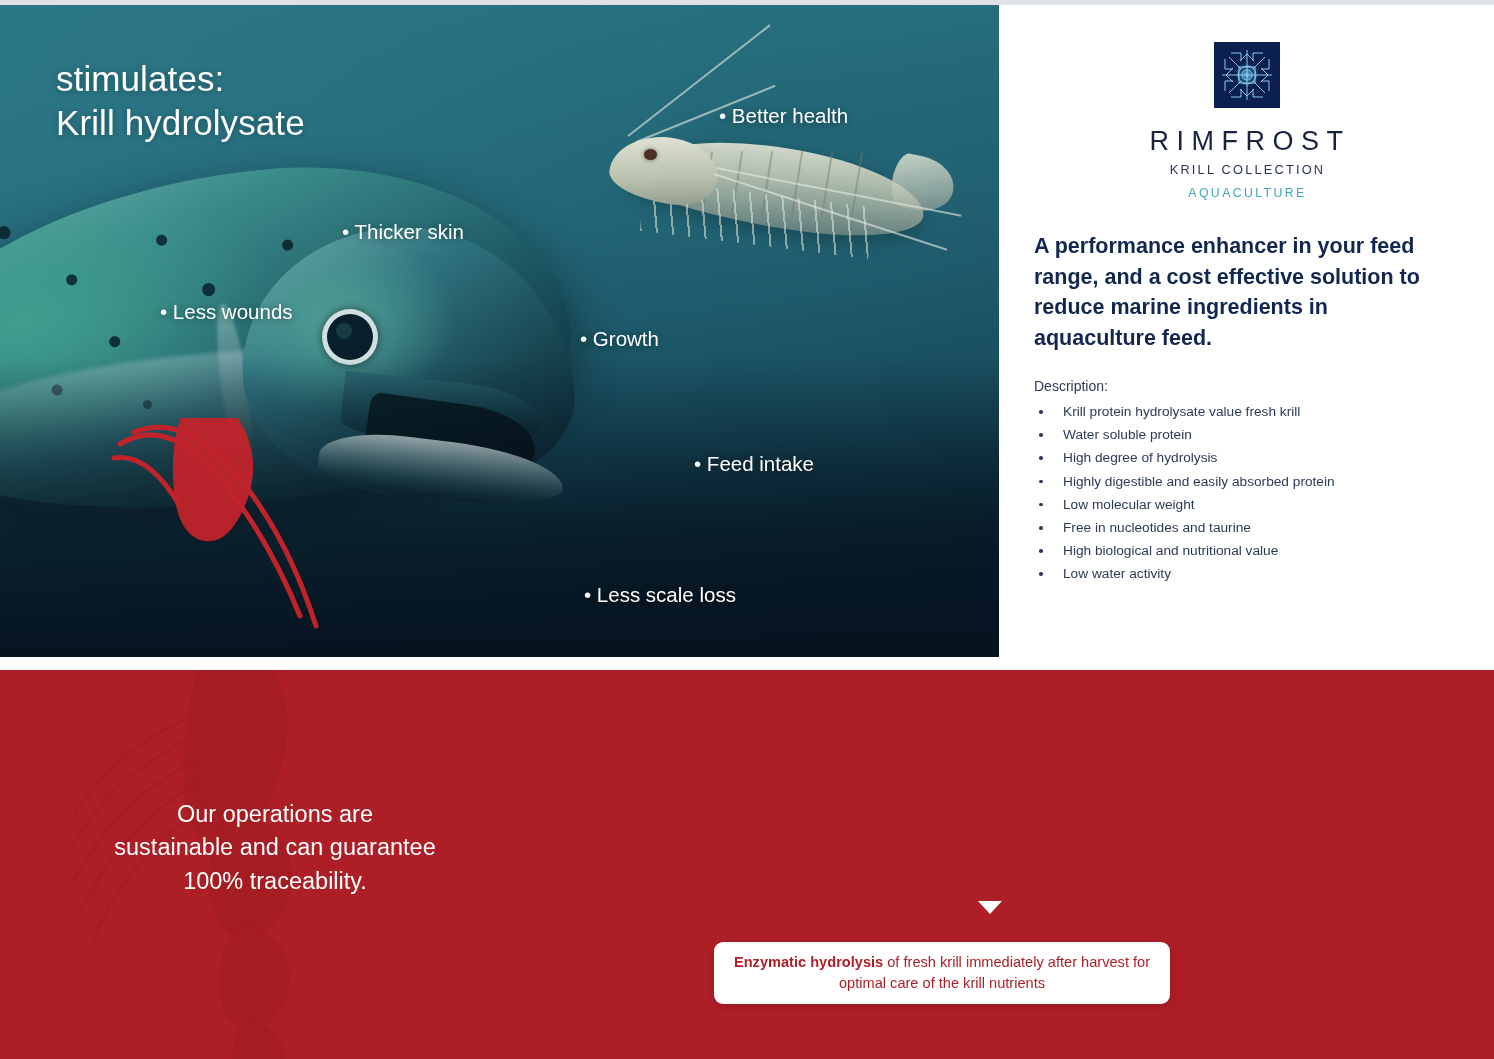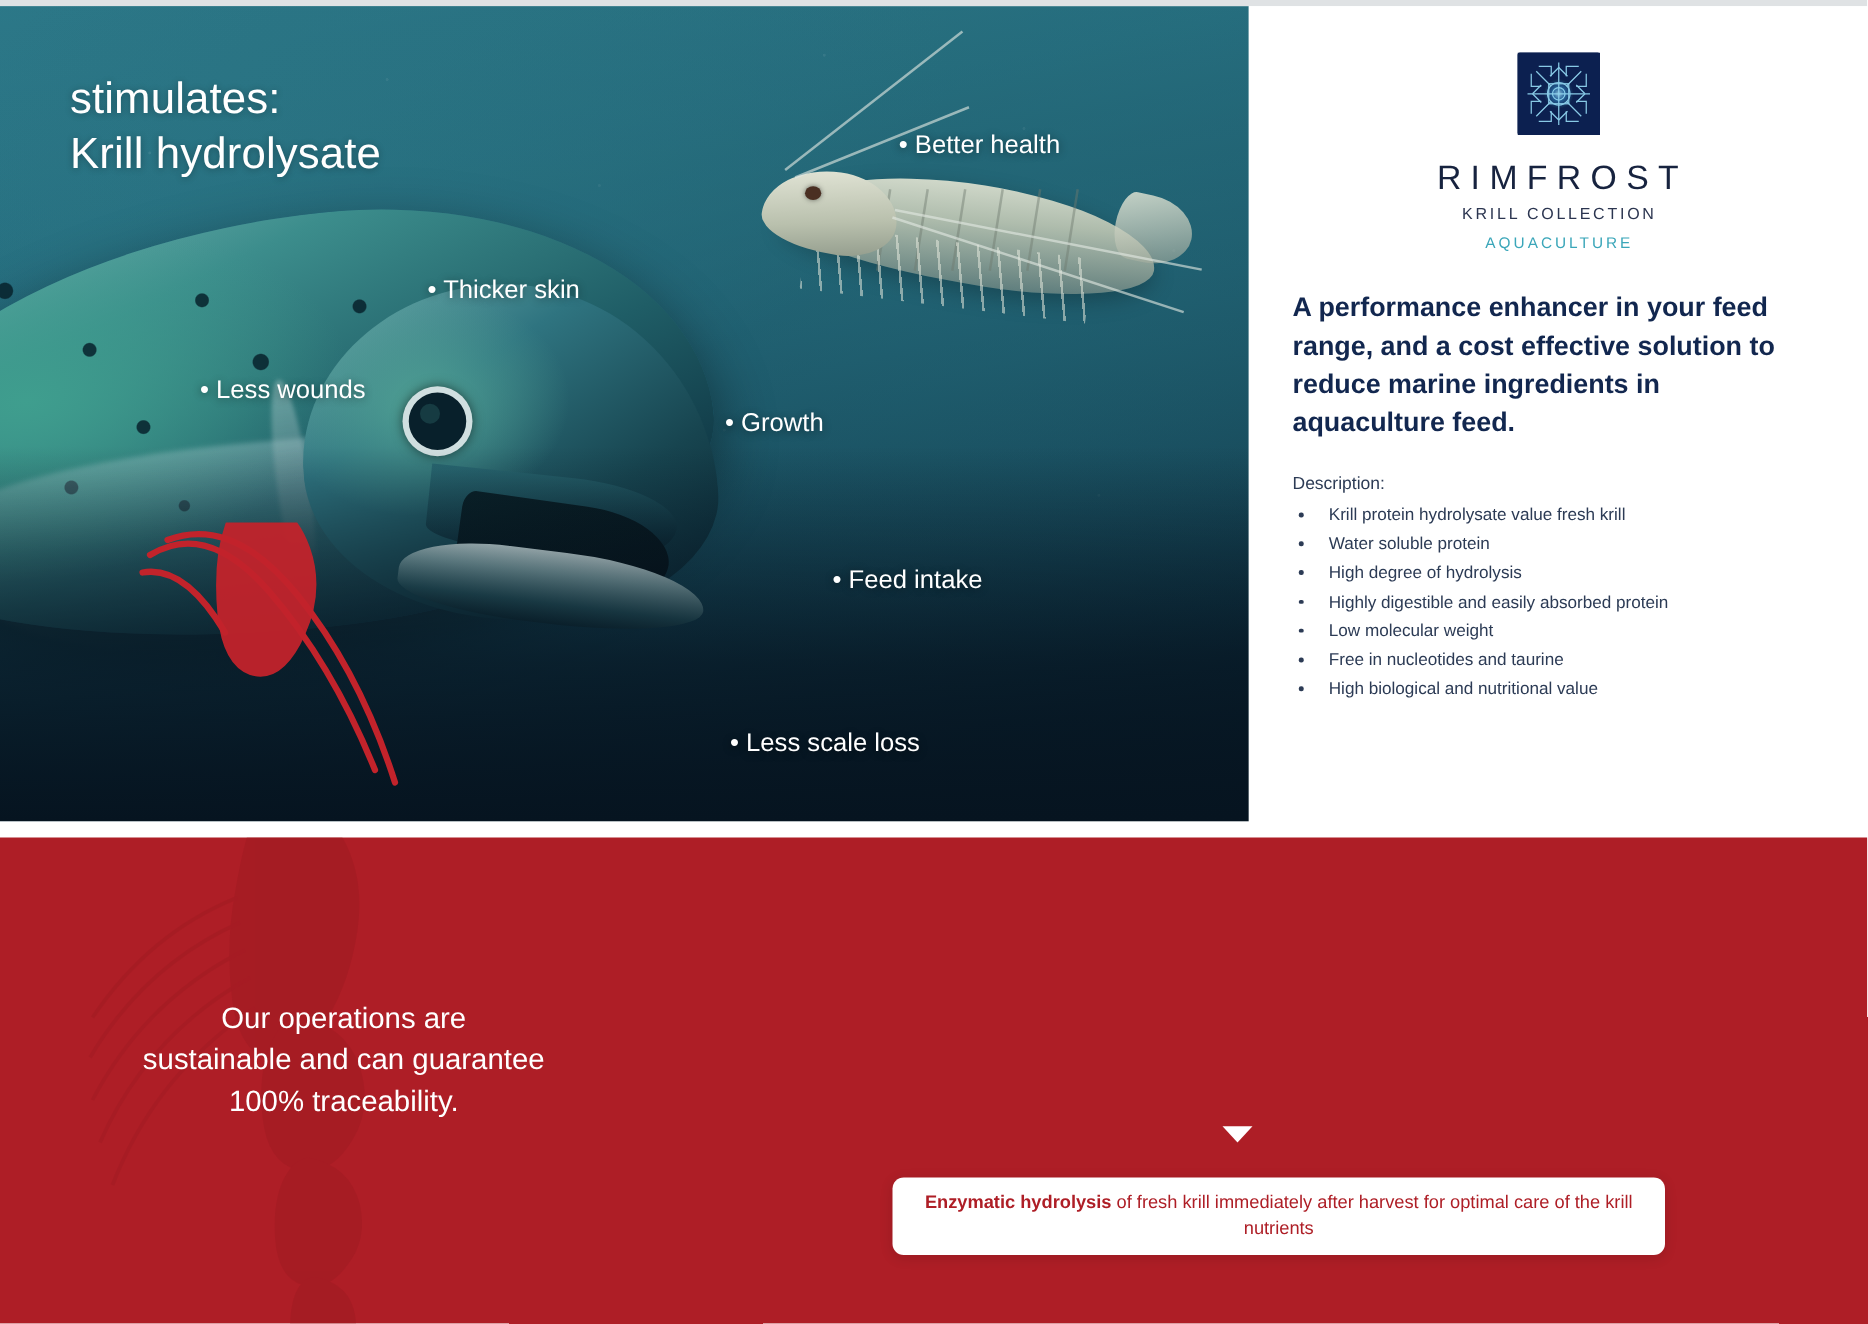--- a/index.html
+++ b/index.html
@@ -139,21 +139,21 @@
   
   .krill-silhouette{position:absolute;left:40px;top:-40px;width:430px;height:470px;opacity:.5;}
   
   .krill-over{position:absolute;left:78px;top:418px;width:380px;height:265px;pointer-events:none;}
 
   .sustain{position:absolute;left:60px;top:798px;width:430px;text-align:center;color:#fff;
     font-size:23.5px;line-height:1.42;font-weight:400;}
   .down-arrow{position:absolute;left:978px;top:901px;width:0;height:0;border-top:13px solid #fff;
     border-left:12px solid transparent;border-right:12px solid transparent;}
 
-  .callout{position:absolute;left:714px;top:942px;width:618px;height:62px;background:#fff;border-radius:9px;
+  .callout{position:absolute;left:714px;top:942px;width:456px;height:62px;background:#fff;border-radius:9px;
     display:flex;align-items:center;justify-content:center;text-align:center;
     box-shadow:0 2px 10px rgba(0,0,0,.12);}
   .callout p{margin:0;font-size:14.6px;line-height:1.42;color:#ae1e26;font-weight:400;}
   .callout b{font-weight:700;}
 </style>
 </head>
 <body>
 
 <div class="page">
 
@@ -196,21 +196,21 @@
 
     <div class="hero-title">
       <div>stimulates:</div>
       <div>Krill hydrolysate</div>
     </div>
 
     <div class="hero-tag" style="left:719px;top:99px;">• Better health</div>
     <div class="hero-tag" style="left:342px;top:215px;">• Thicker skin</div>
     <div class="hero-tag" style="left:160px;top:295px;">• Less wounds</div>
     <div class="hero-tag" style="left:580px;top:322px;">• Growth</div>
-    <div class="hero-tag" style="left:666px;top:447px;text-align:right;">• Feed intake</div>
+    <div class="hero-tag" style="left:694px;top:447px;text-align:right;">• Feed intake</div>
     <div class="hero-tag" style="left:584px;top:578px;">• Less scale loss</div>
   </div>
 
   <div class="right-panel">
 
     <div class="logo-wrap">
       <div class="logo-mark">
         <svg width="66" height="66" viewBox="0 0 66 66" aria-hidden="true">
           <defs>
             <radialGradient id="lg" cx="50%" cy="50%" r="52%">
@@ -243,20 +243,21 @@
     <div class="desc-label">Description:</div>
 
     <ul class="bullets">
       <li>Krill protein hydrolysate  value fresh krill</li>
       <li>Water soluble protein</li>
       <li>High degree of hydrolysis</li>
       <li>Highly digestible and easily absorbed protein</li>
       <li>Low molecular weight</li>
       <li>Free in nucleotides and taurine</li>
       <li>High biological and nutritional value</li>
+      <li>Low water activity</li>
     </ul>
   </div>
 
   <div class="red-band">
     <div class="krill-silhouette">
       <svg width="430" height="470" viewBox="0 0 430 470" aria-hidden="true">
         <g fill="#9c1a22" opacity=".85">
           <path d="M168 10 q42 -8 66 30 q18 32 12 74 q-6 42 -26 74 q-22 36 -44 30 q-24 -6 -30 -46 q-6 -44 2 -88 q8 -48 20 -74 z"></path>
           <path d="M196 184 q40 4 52 40 q10 32 -6 58 q-18 30 -44 24 q-24 -6 -28 -42 q-4 -38 8 -62 q8 -16 18 -18 z"></path>
           <path d="M206 296 q34 6 42 38 q6 28 -10 48 q-16 22 -36 16 q-20 -6 -22 -38 q-2 -34 10 -52 q6 -10 16 -12 z"></path>

